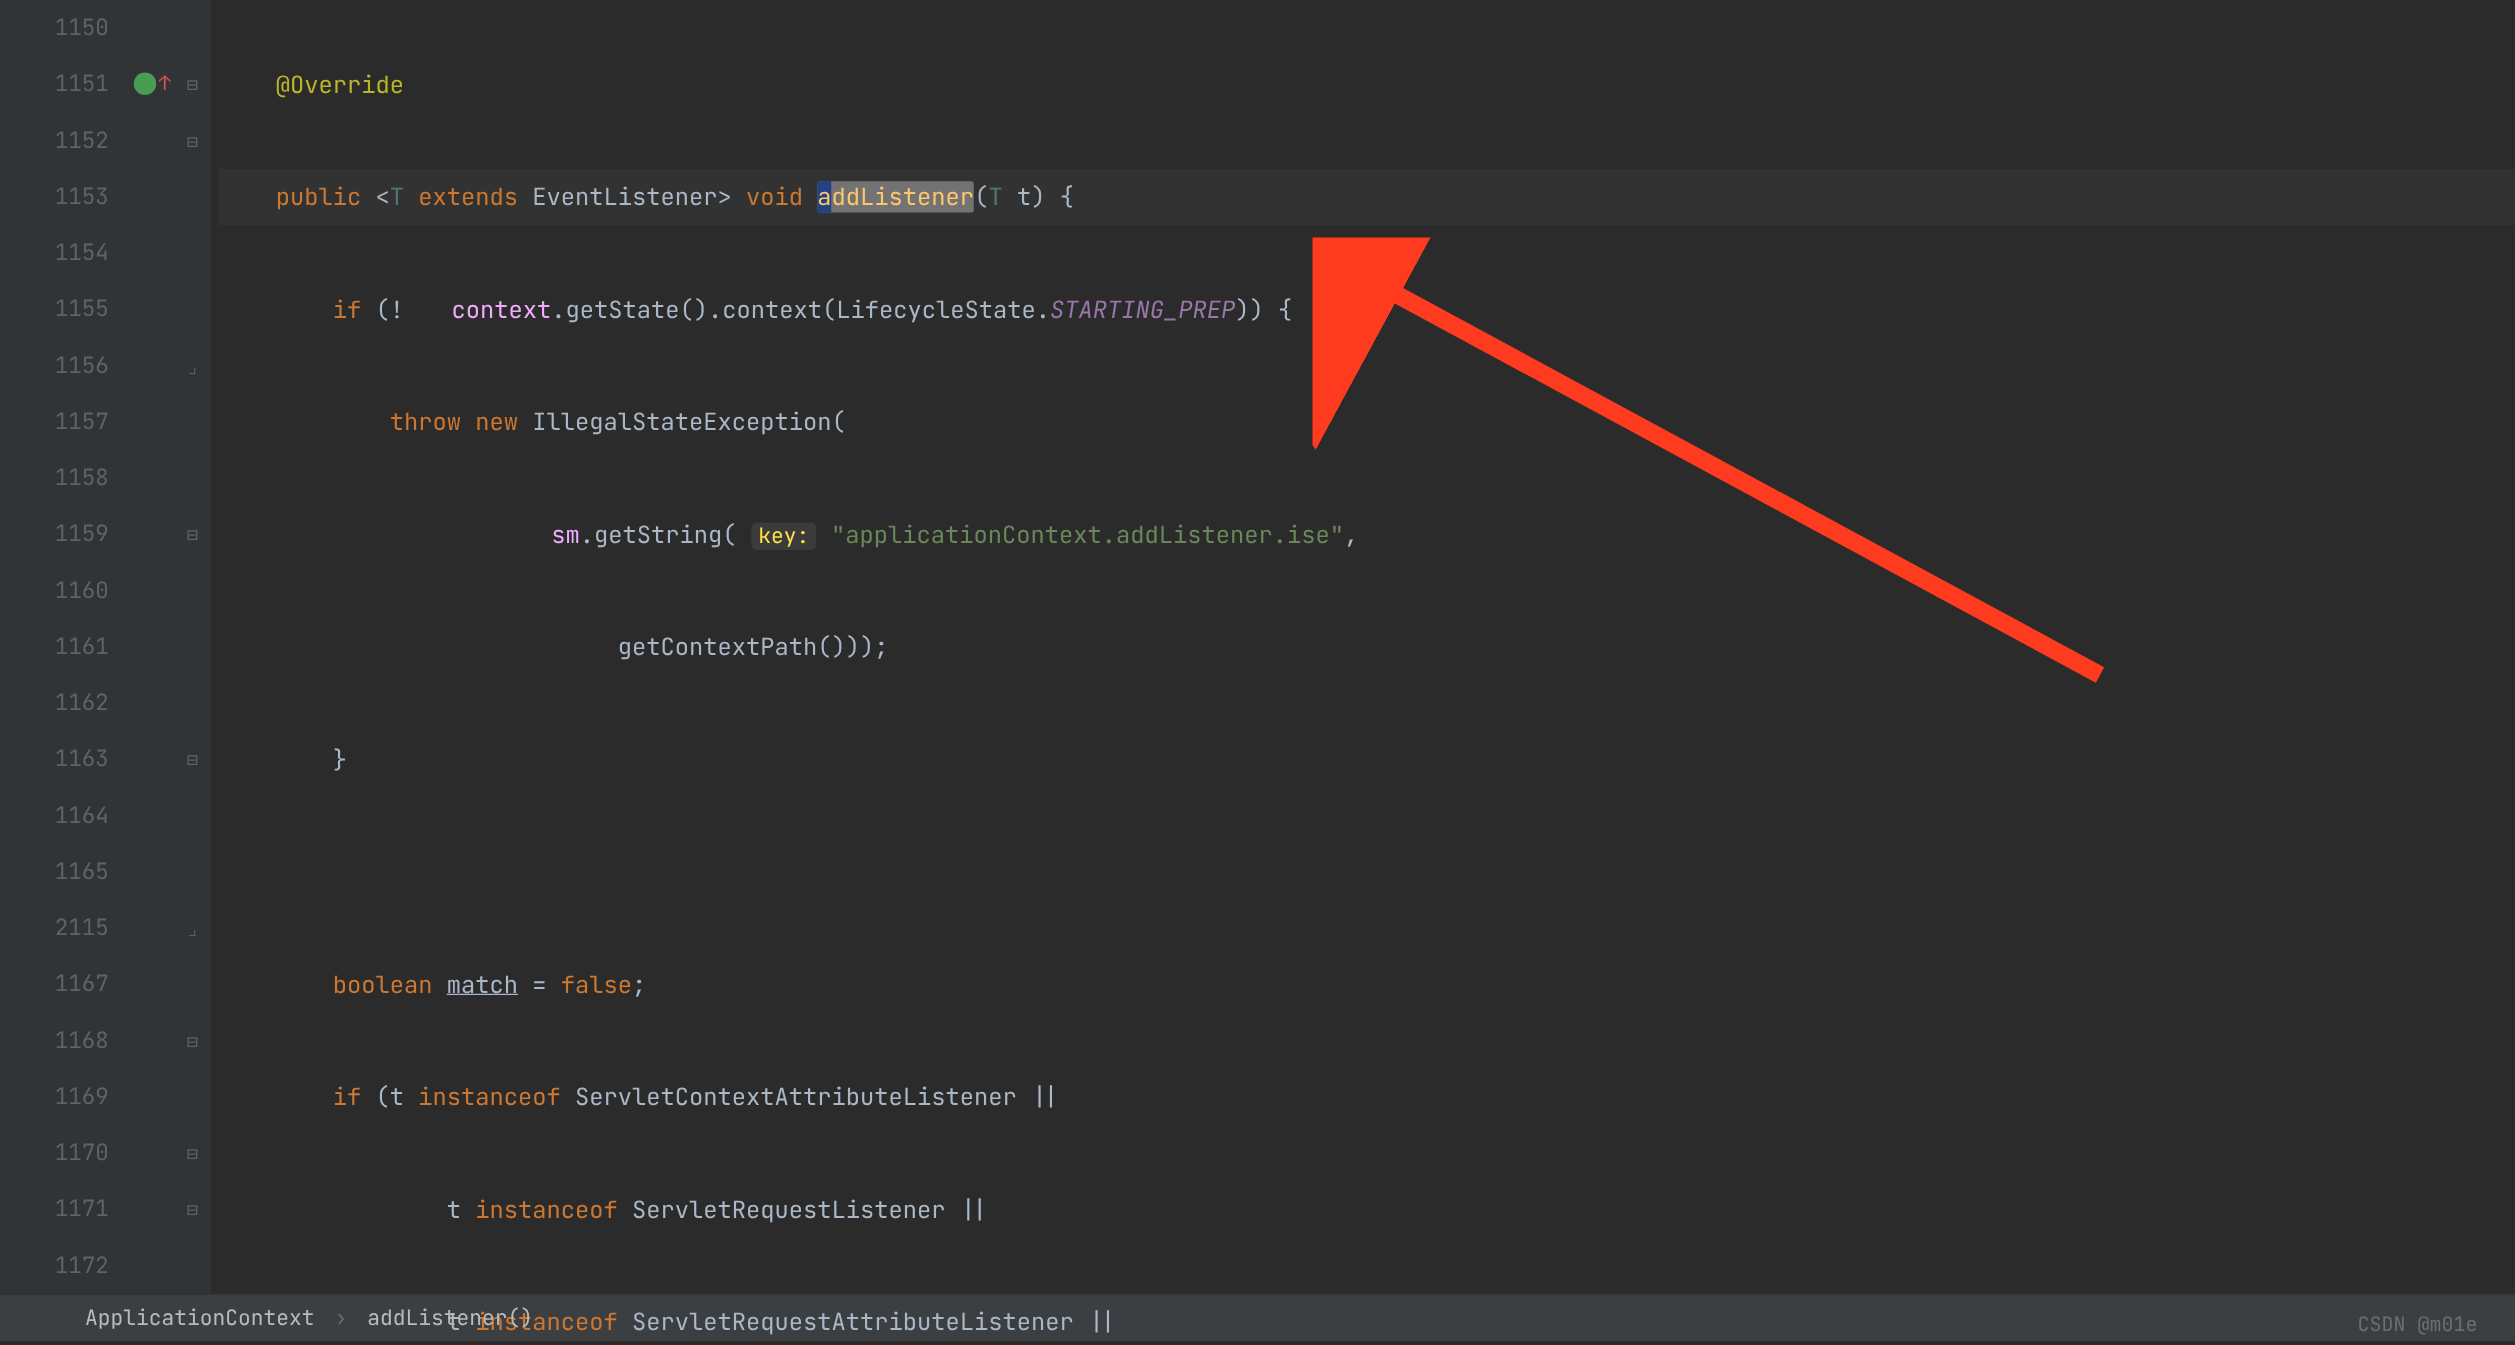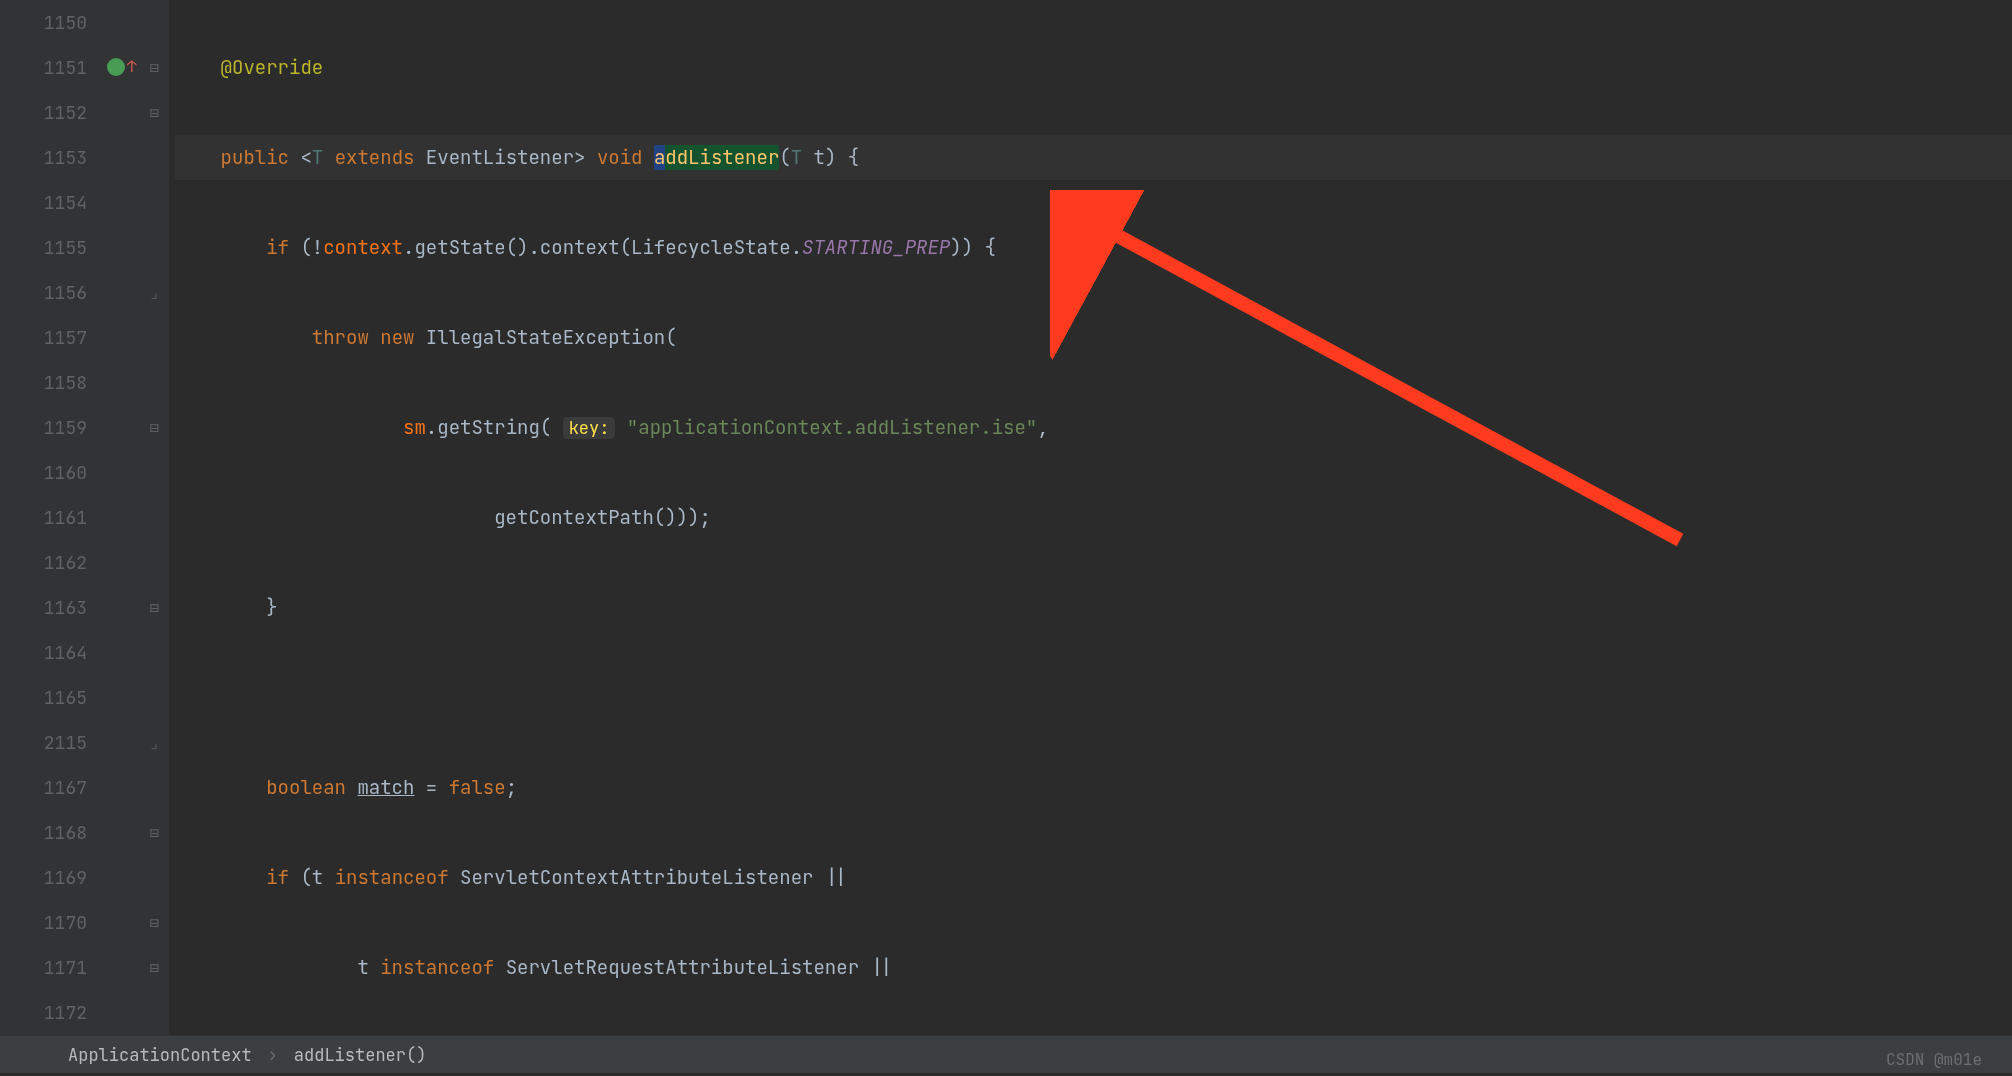--- a/index.html
+++ b/index.html
@@ -59,27 +59,27 @@
     white-space:pre;
     padding-left:6px;
     font-size:19px;
   }
   .ln { height:45px; }
   .hl-line { background:#323232; }
   
   .kw  { color:#cc7832; }       
   .ann { color:#bbb529; }
   .mtd { color:#ffc66d; }       
-  .fld { color:#f97316; }       
+  .fld { color:#f0abfc;margin-left:38px; }       
   .str { color:#6a8759; }       
   .const { color:#9876aa; font-style:italic; }
   .hint-box { background:#3b3b3b; color:#fde047; border-radius:4px; padding:0 6px; font-size:17px; }
   .underl { text-decoration:underline; text-decoration-color:#a9b7c6;margin-top:16px; }
   .cursor-bg { background:#214283; }
-  .cursor-mtd { background:#14532d; border-radius:2px; }
+  .cursor-mtd { background:#737373; border-radius:2px; }
   .genT { color:#507874; }
   
   .crumbs {
     height:38px;
     background:#3c3f41;
     border-top:1px solid #323232;
     display:flex;
     align-items:center;
     padding-left:68px;
     color:#bababa;
@@ -154,20 +154,21 @@
 <div class="ln">    <span class="ann">@Override</span></div>
 <div class="ln hl-line">    <span class="kw">public</span> &lt;<span class="genT">T</span> <span class="kw">extends</span> <span>EventListener</span>&gt; <span class="kw">void</span> <span class="cursor-mtd"><span class="mtd cursor-bg">a</span><span class="mtd">ddListener</span></span>(<span class="genT">T</span> <span>t</span>) {</div>
 <div class="ln">        <span class="kw">if</span> (!<span class="fld">context</span><span>.getState()</span><span>.context(</span><span>LifecycleState.</span><span class="const">STARTING_PREP</span>)) {</div>
 <div class="ln">            <span class="kw">throw</span> <span class="kw">new</span> <span>IllegalStateException(</span></div>
 <div class="ln">                    <span class="fld">sm</span><span>.getString(</span> <span class="hint-box">key:</span> <span class="str">"applicationContext.addListener.ise"</span>,</div>
 <div class="ln">                            <span>getContextPath()));</span></div>
 <div class="ln">        }</div>
 <div class="ln"> </div>
 <div class="ln">        <span class="kw">boolean</span> <span class="underl">match</span> = <span class="kw">false</span>;</div>
 <div class="ln">        <span class="kw">if</span> (t <span class="kw">instanceof</span> <span>ServletContextAttributeListener ||</span></div>
+<div class="ln">                t <span class="kw">instanceof</span> <span>ServletRequestListener ||</span></div>
 <div class="ln">                t <span class="kw">instanceof</span> <span>ServletRequestAttributeListener ||</span></div>
 
 
 
 
 
 
 
 
 

